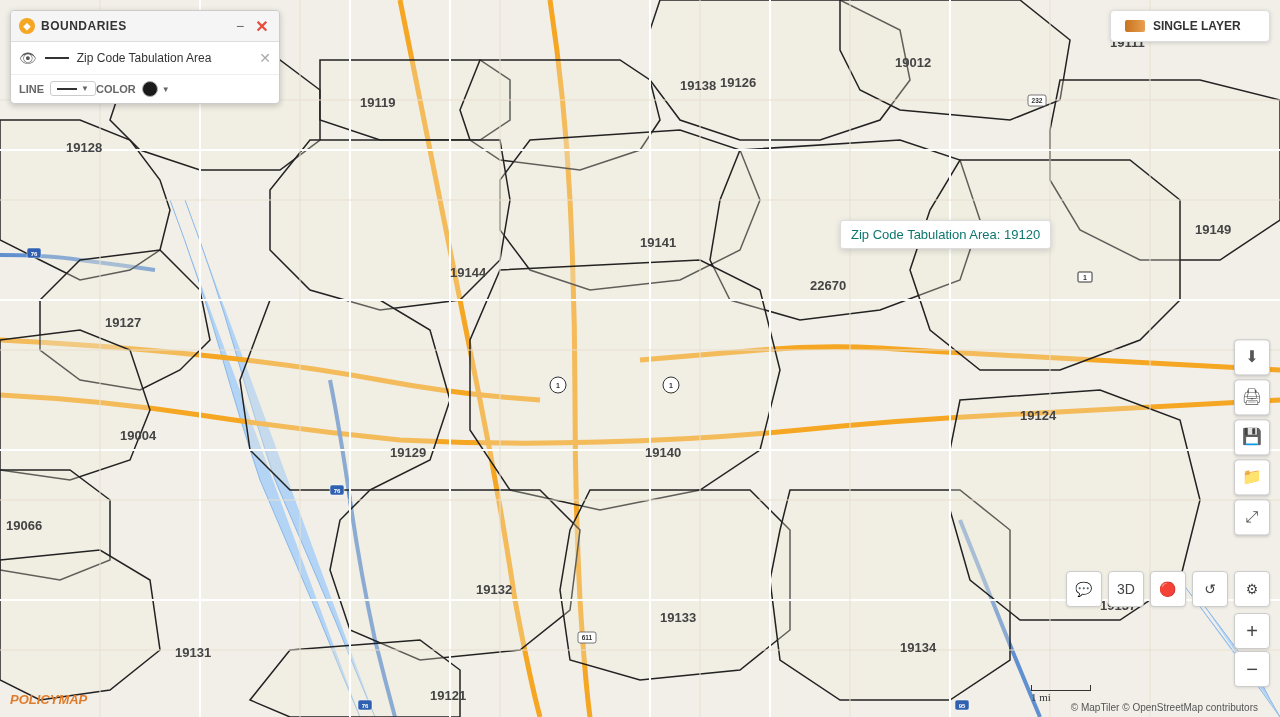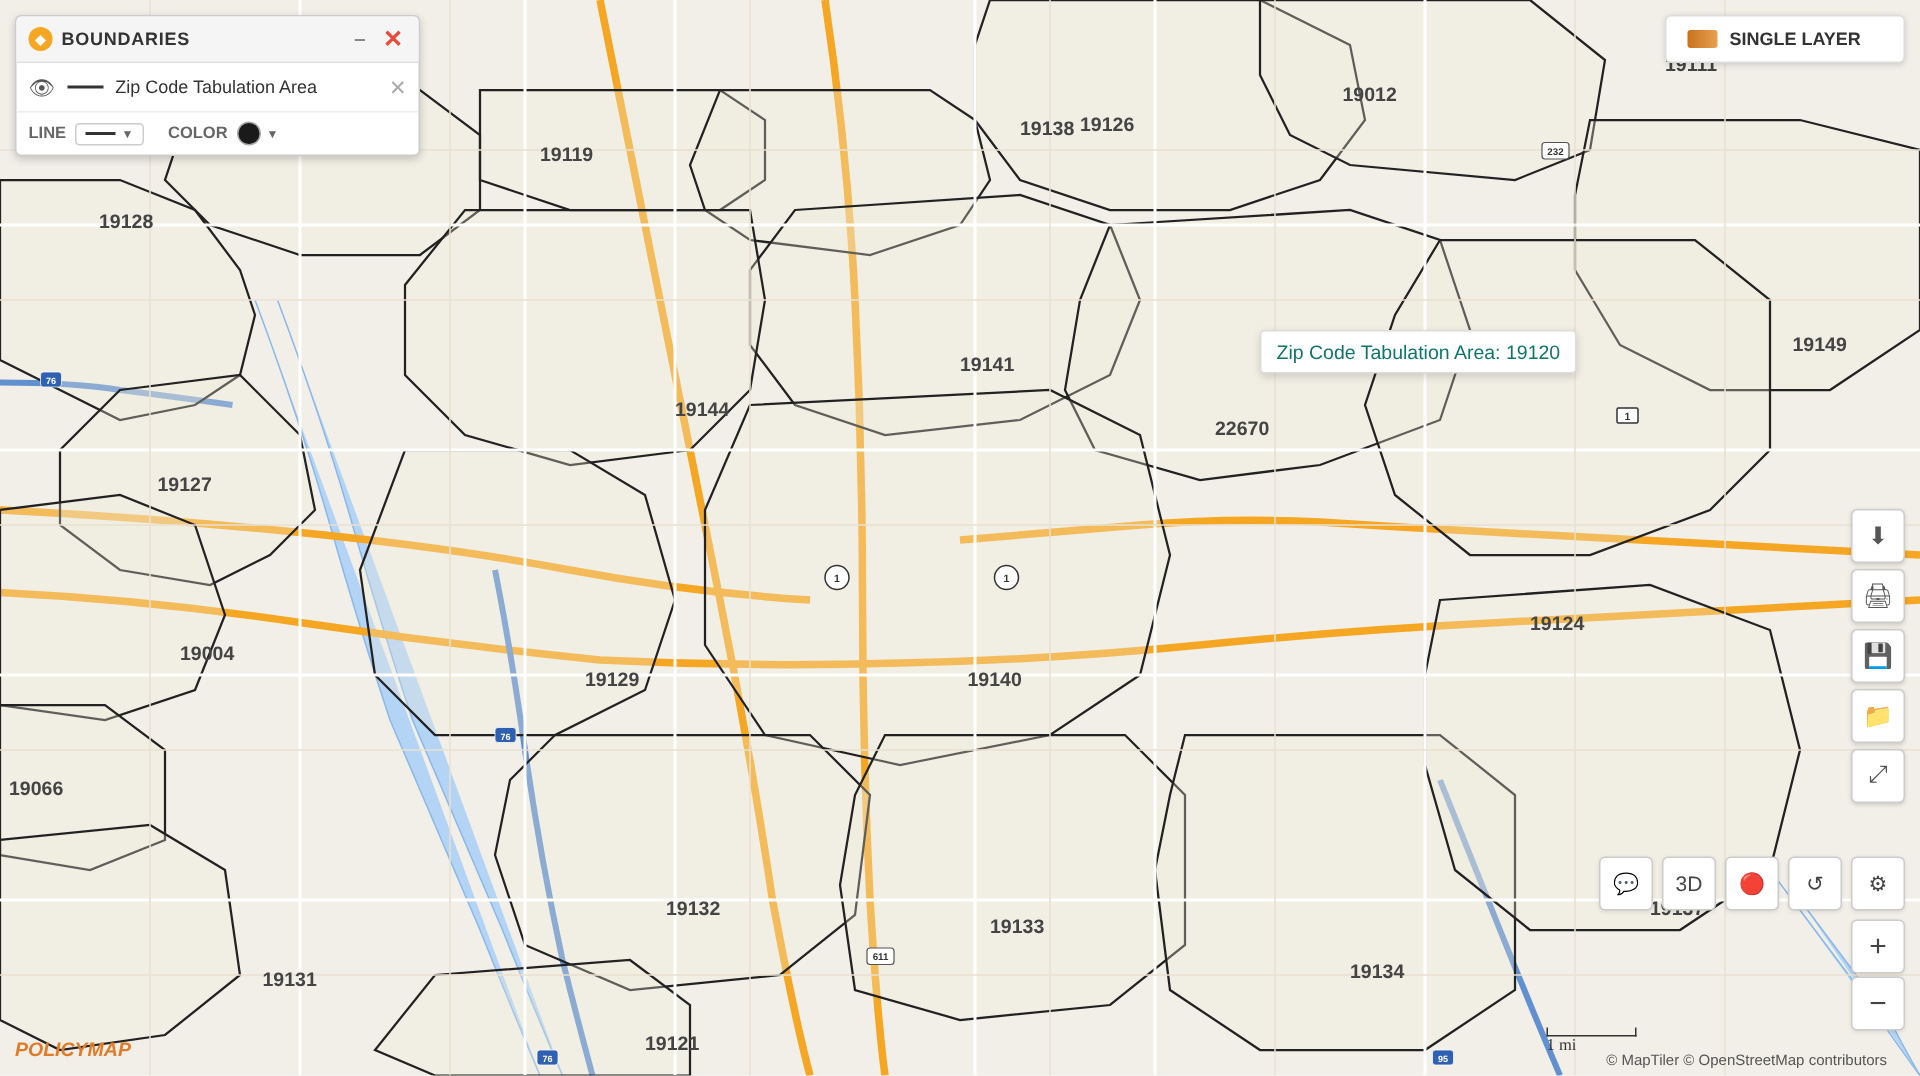--- a/index.html
+++ b/index.html
@@ -111,23 +111,22 @@
 
     .close-small {
       color: #aaa;
       font-size: 14px;
       cursor: pointer;
     }
 
     
     #controls-row {
       display: flex;
-      align-items: center;
+      align-items: flex-start;
       padding: 6px 8px;
-      gap: 16px;
     }
 
     .control-group {
       display: flex;
       align-items: center;
       gap: 6px;
     }
 
     .control-label {
       font-size: 11px;
@@ -509,21 +508,21 @@
       <div class="zip-label" style="top: 222px; left: 1195px;">19149</div>
       <div class="zip-label" style="top: 235px; left: 640px;">19141</div>
       <div class="zip-label" style="top: 265px; left: 450px;">19144</div>
       <div class="zip-label" style="top: 278px; left: 810px;">22670</div>
       <div class="zip-label" style="top: 408px; left: 1020px;">19124</div>
       <div class="zip-label" style="top: 315px; left: 105px;">19127</div>
       <div class="zip-label" style="top: 428px; left: 120px;">19004</div>
       <div class="zip-label" style="top: 445px; left: 390px;">19129</div>
       <div class="zip-label" style="top: 445px; left: 645px;">19140</div>
       <div class="zip-label" style="top: 518px; left: 6px;">19066</div>
-      <div class="zip-label" style="top: 582px; left: 444px; margin-top: 16px;">19132</div>
+      <div class="zip-label" style="top: 582px; left: 476px;">19132</div>
       <div class="zip-label" style="top: 610px; left: 660px;">19133</div>
       <div class="zip-label" style="top: 640px; left: 900px;">19134</div>
       <div class="zip-label" style="top: 598px; left: 1100px;">19137</div>
       <div class="zip-label" style="top: 645px; left: 155px; margin-left: 20px;">19131</div>
       <div class="zip-label" style="top: 688px; left: 430px;">19121</div>
     </div>
 
   <div id="boundaries-panel">
     <div id="boundaries-header">
       <div id="boundaries-header-left">

